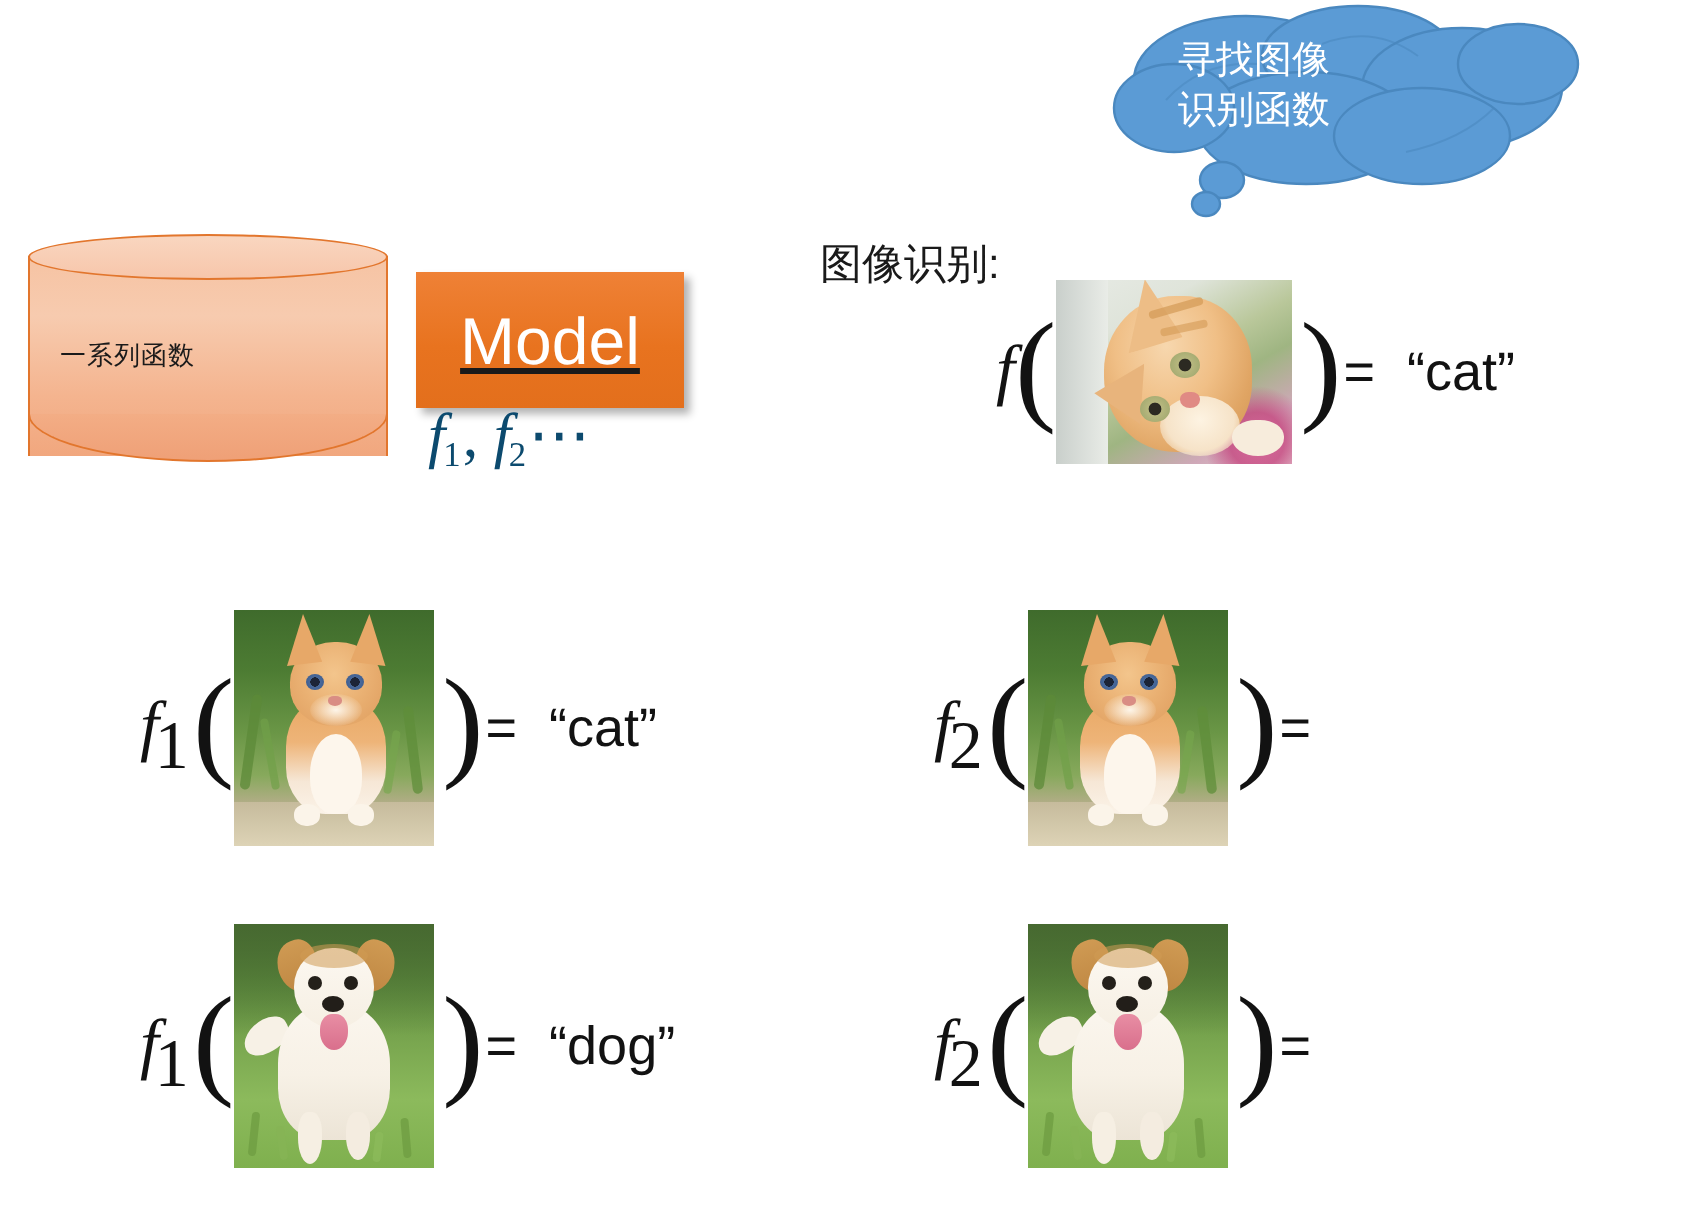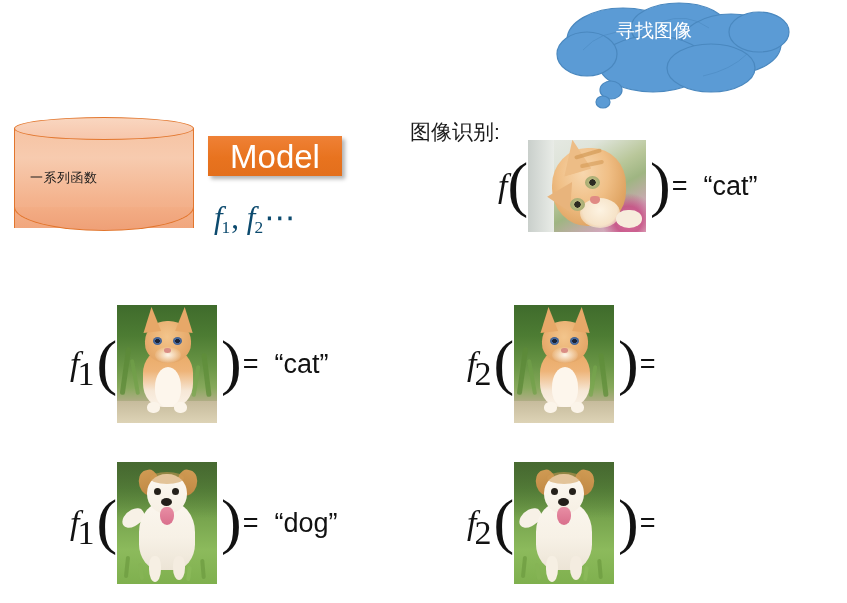--- a/index.html
+++ b/index.html
@@ -65,26 +65,27 @@
     letter-spacing: 0.5px;
     z-index: 4;
   }
 
   
   #model-box {
     position: absolute;
     left: 208px;
     top: 136px;
     width: 134px;
-    height: 40px;
+    height: 68px;
     background: linear-gradient(to bottom, #ef8136 0%, #e8731f 55%, #e36f1c 100%);
     box-shadow: 3px 3px 4px rgba(0,0,0,0.30);
     display: flex;
     align-items: center;
     justify-content: center;
+    text-decoration: underline;
   }
   #model-box .model-text {
     color: #ffffff;
     font-size: 33px;
     line-height: 1;
     letter-spacing: 0px;
   }
 
   #model-funcs {
     position: absolute;
@@ -112,21 +113,21 @@
     top: 2px;
     width: 244px;
     height: 110px;
   }
   #thought-bubble svg { display: block; }
   #bubble-text {
     position: absolute;
     left: 36px;
     top: 16px;
     width: 130px;
-    text-align: center;
+    text-align: left;
     color: #ffffff;
     font-size: 19px;
     line-height: 1.33;
     z-index: 3;
   }
 
   
   #section-label {
     position: absolute;
     left: 410px;
@@ -298,20 +299,21 @@
         <ellipse cx="50" cy="100" rx="7" ry="6"></ellipse>
       </g>
       <g fill="none" stroke="#4a88bf" stroke-width="1" opacity="0.55">
         <path d="M30 48 q18 -20 46 -18"></path>
         <path d="M108 20 q26 -10 48 6"></path>
         <path d="M150 74 q28 -6 44 -22"></path>
       </g>
     </svg>
     <div id="bubble-text">
       <div>寻找图像</div>
+      <div>识别函数</div>
     </div>
   </div>
 
   <div id="section-label">图像识别:</div>
 
   <div class="equation" style="left:498px; top:140px;">
     <span class="eq-fn">f</span>
     <span class="eq-paren">(</span>
     <div class="photo ph-tabbyclose">
       <span class="bg"></span>

